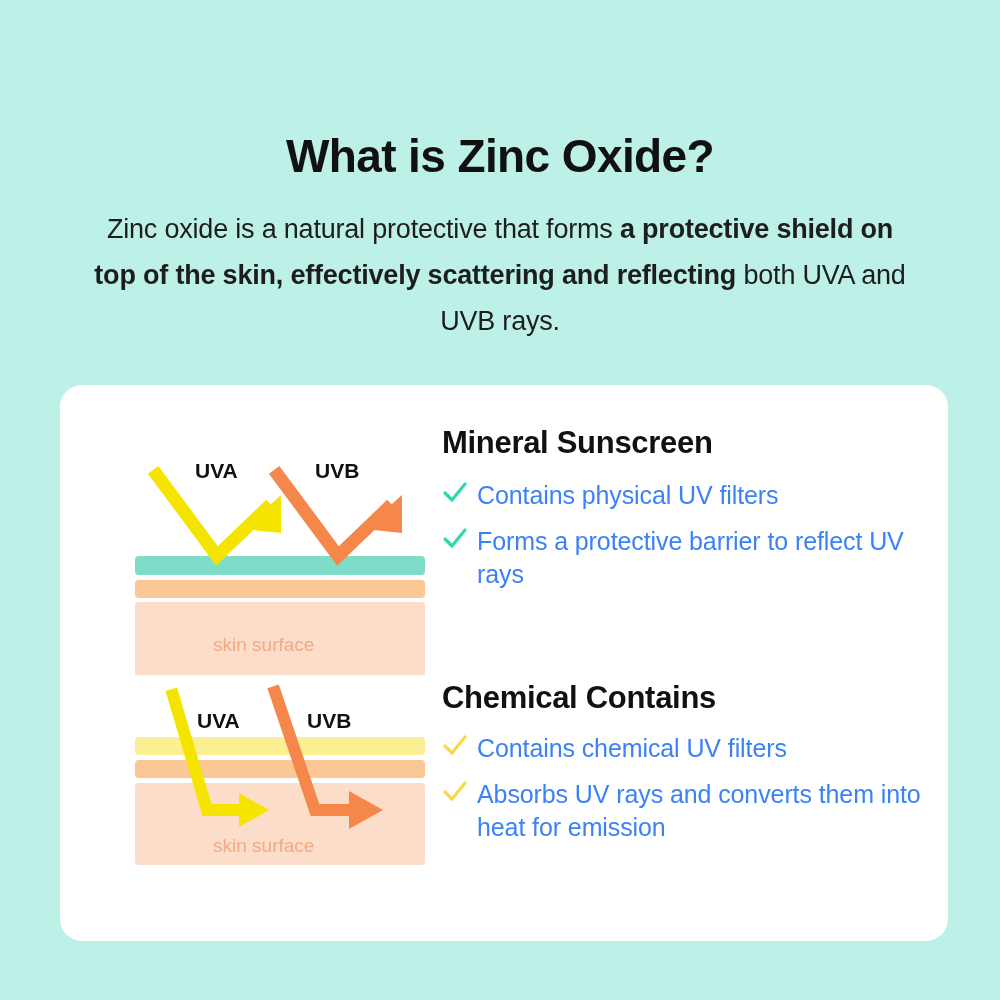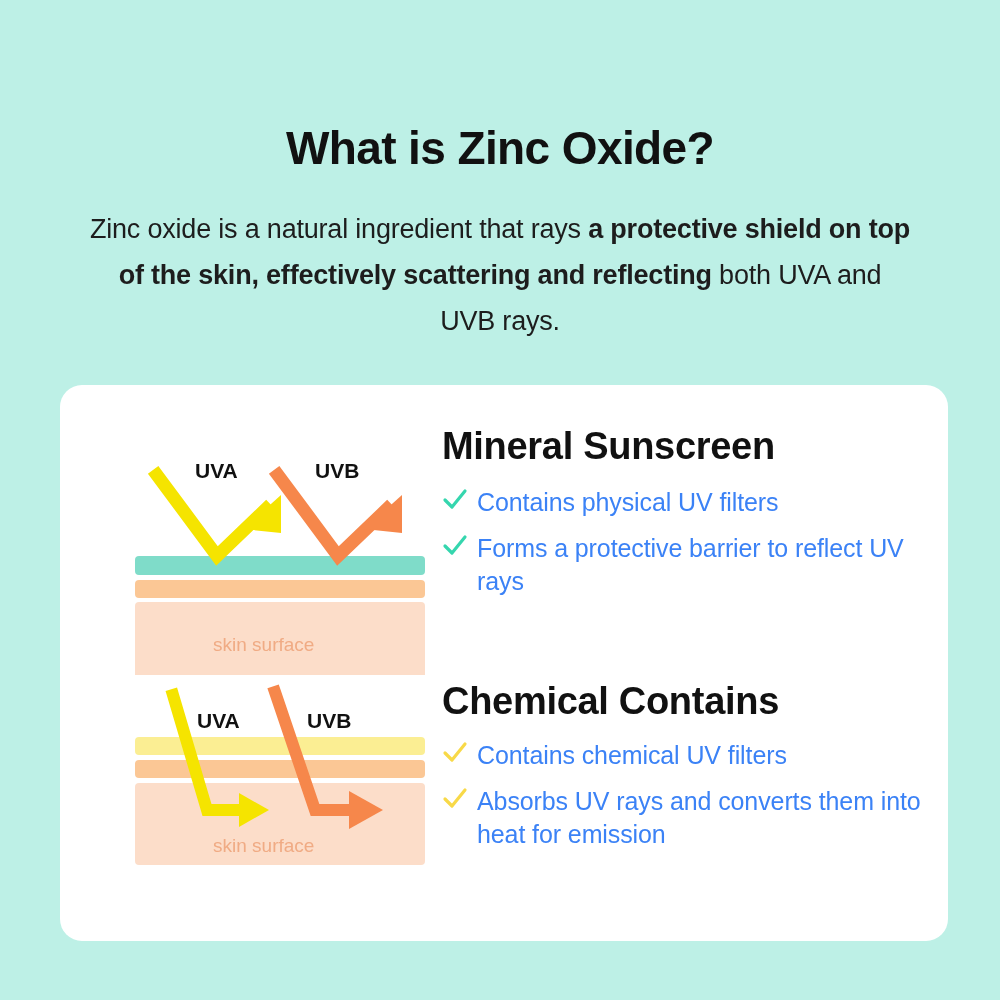--- a/index.html
+++ b/index.html
@@ -19,21 +19,21 @@
 
   .poster {
     position: relative;
     width: 1000px;
     height: 1000px;
   }
 
   
   .title {
     position: absolute;
-    top: 121px;
+    top: 129px;
     left: 0;
     width: 1000px;
     text-align: center;
     font-size: 46px;
     font-weight: 700;
     letter-spacing: -0.6px;
     color: #111111;
   }
 
   .intro {
@@ -80,21 +80,21 @@
 
   
   .textcol {
     position: absolute;
     left: 382px;
     top: 0;
     width: 480px;
   }
 
   .sect-title {
-    font-size: 38px;
+    font-size: 31px;
     font-weight: 700;
     color: #111111;
     letter-spacing: -0.3px;
     margin-bottom: 18px;
   }
   .section.chemical .sect-title { margin-bottom: 16px; }
 
   .bullets { list-style: none; }
 
   .bullet {
@@ -121,21 +121,21 @@
   }
 </style>
 </head>
 <body>
 
 <div class="poster">
 
   <h1 class="title">What is Zinc Oxide?</h1>
 
   <p class="intro">
-    <span>Zinc oxide is a natural ingredient that rays </span><b>a protective shield on top of the skin, effectively scattering and reflecting</b><span> both UVA and UVB rays.</span>
+    <span>Zinc oxide is a natural protective that forms </span><b>a protective shield on top of the skin, effectively scattering and reflecting</b><span> both UVA and UVB rays.</span>
   </p>
 
   <div class="card">
 
     <div class="section mineral">
 
       <div class="diagram">
         <svg width="300" height="250" viewBox="0 0 300 250" xmlns="http://www.w3.org/2000/svg">
 
           <rect x="0" y="177" width="290" height="84" rx="4" fill="#fcddc9"></rect>

